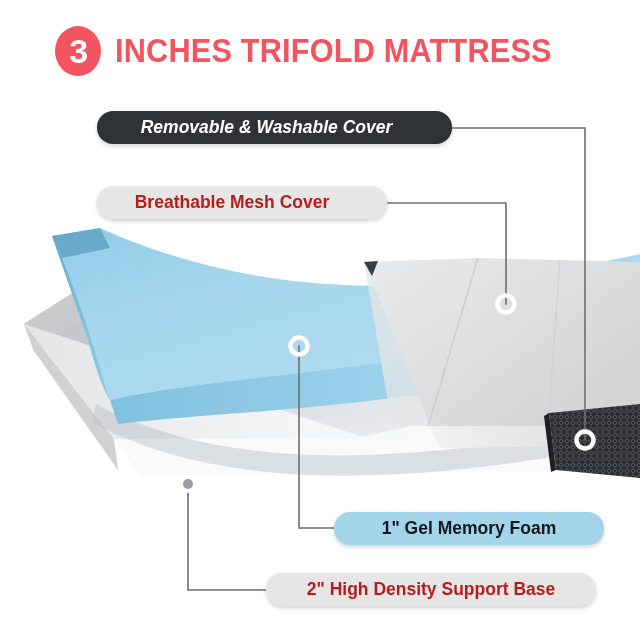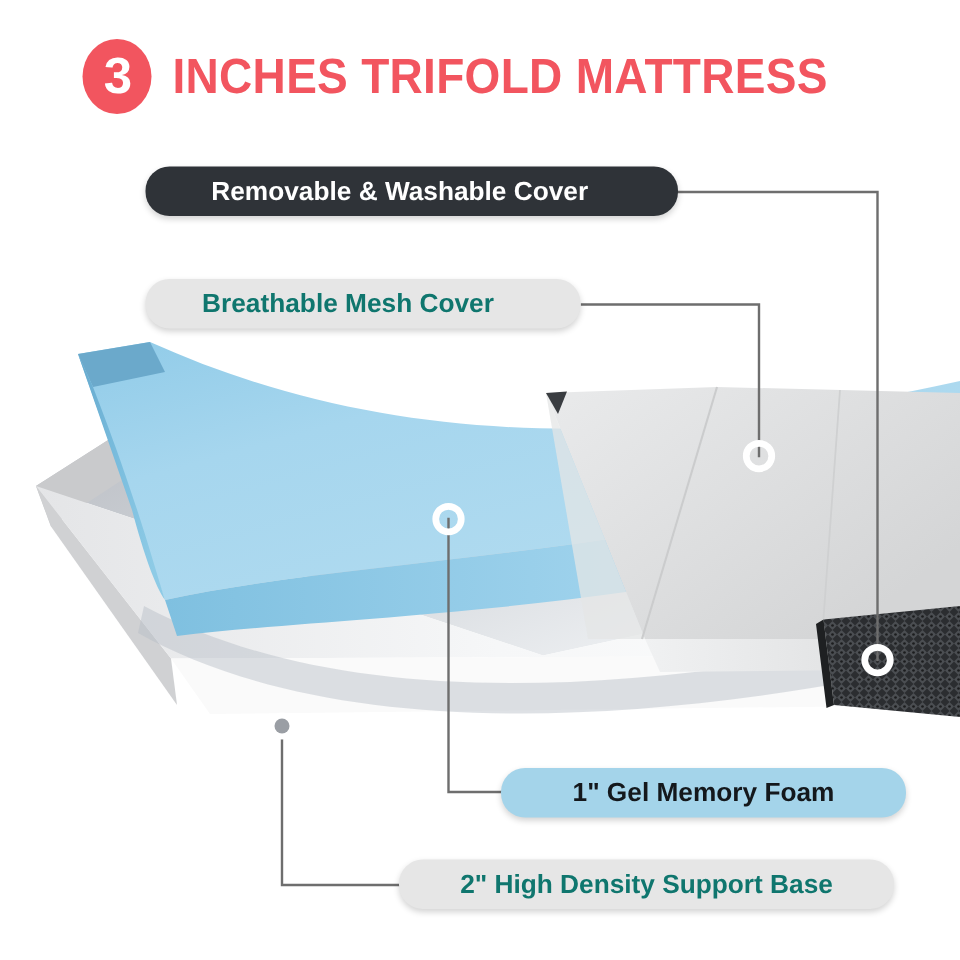--- a/index.html
+++ b/index.html
@@ -81,32 +81,33 @@
     box-sizing: border-box;
     box-shadow: 0 2px 4px rgba(0,0,0,0.18);
     font-family: "Liberation Sans", sans-serif;
   }
   .label-dark {
     background: #2f3338;
     color: #ffffff;
   }
   .label-grey {
     background: #e6e6e6;
-    color: #0f766e;
+    color: #b91c1c;
   }
   .label-blue {
     background: #a4d4ea;
     color: #14181c;
   }
 
   #lbl-removable {
     left: 97px; top: 111px;
     width: 355px; height: 33px;
     font-size: 17.5px;
     padding-right: 16px;
+    font-style: italic;
   }
   #lbl-mesh {
     left: 97px; top: 186px;
     width: 290px; height: 33px;
     font-size: 17.5px;
     padding-right: 20px;
   }
   #lbl-gel {
     left: 334px; top: 512px;
     width: 270px; height: 33px;

